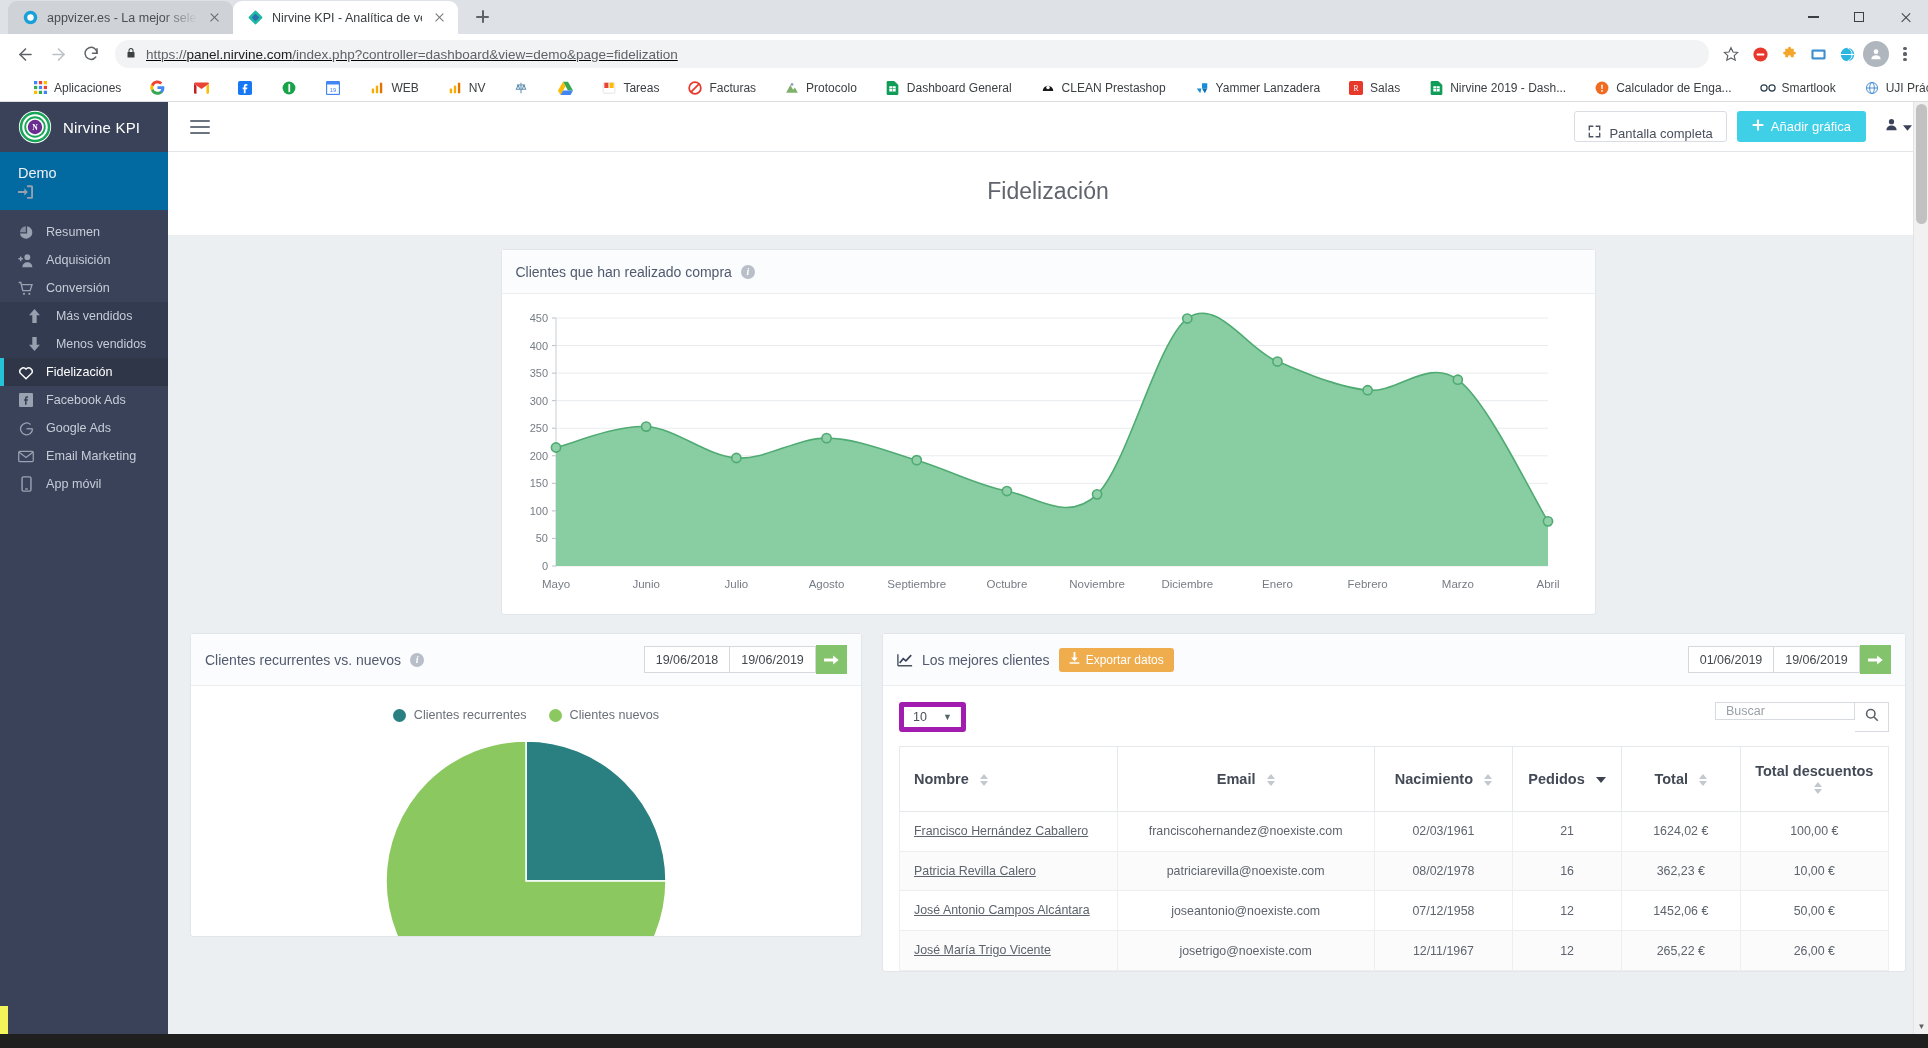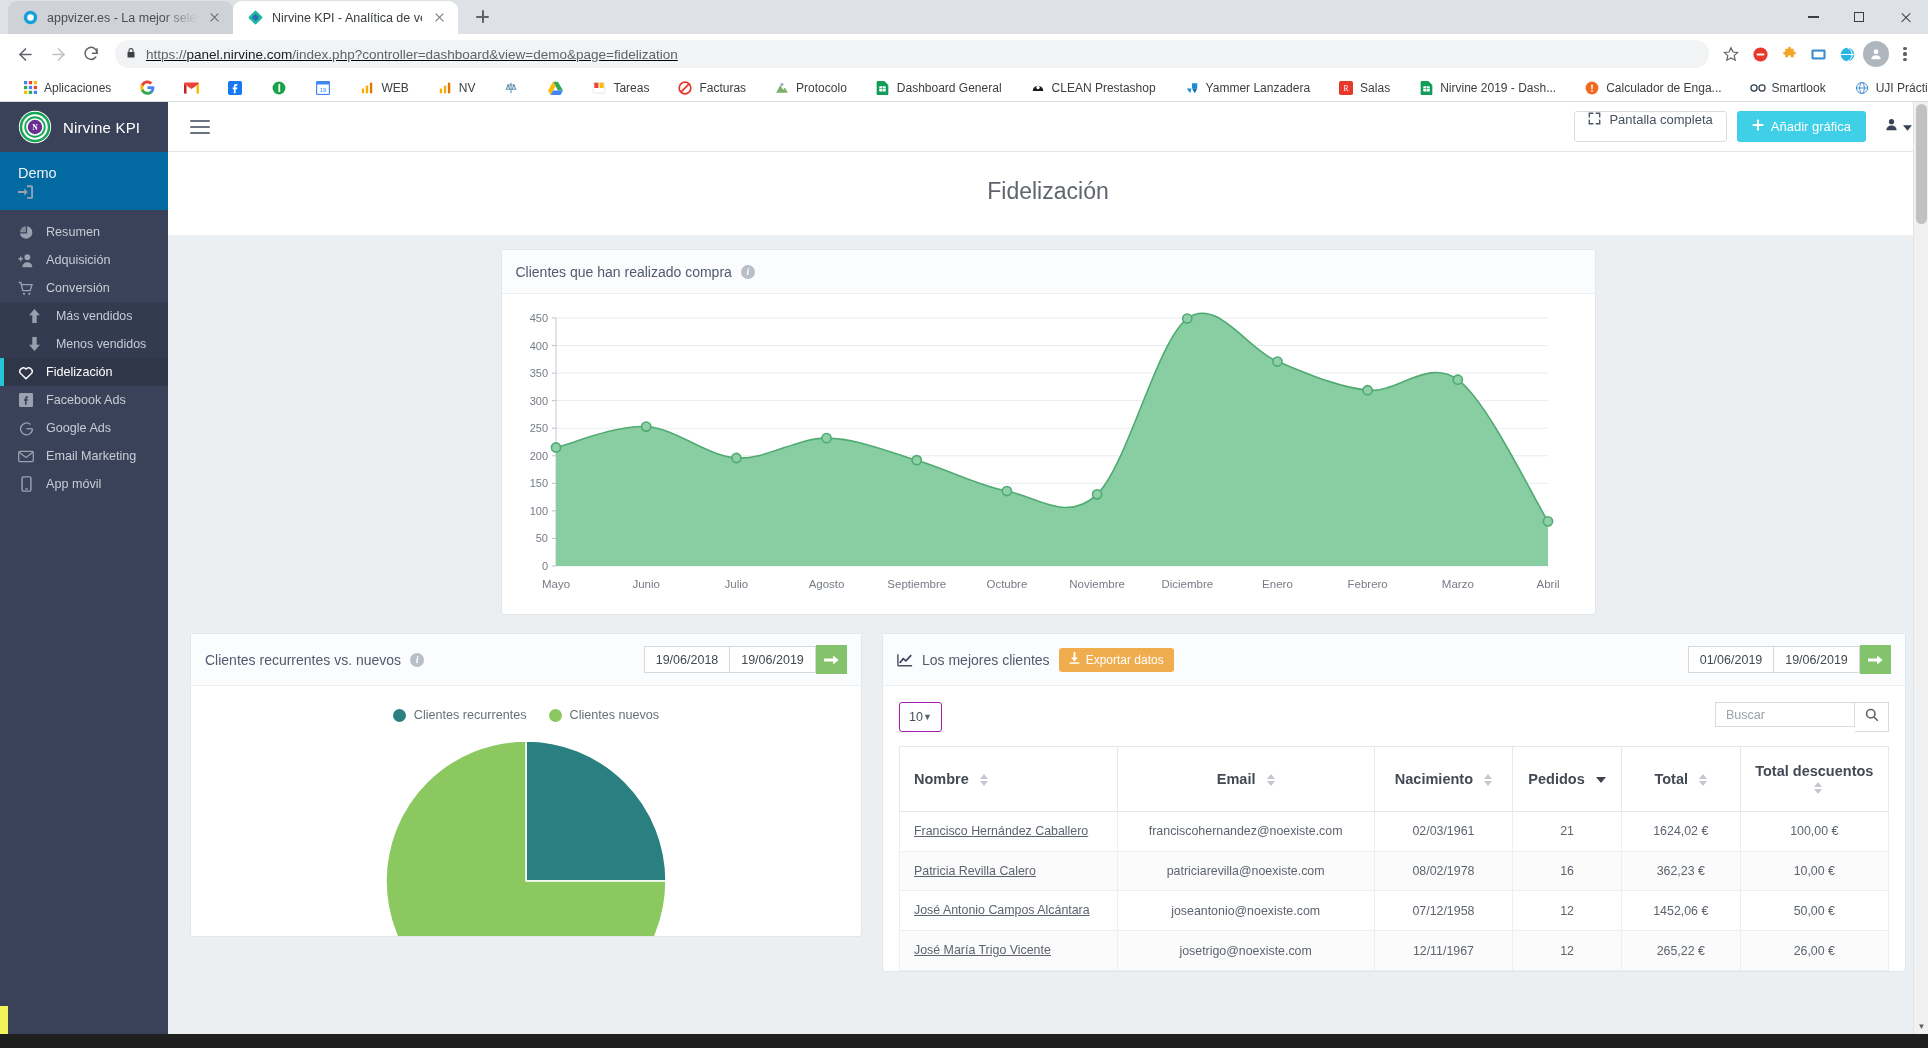--- a/index.html
+++ b/index.html
@@ -77,21 +77,21 @@
   .tb-icon { width:26px; height:26px; display:flex; align-items:center; justify-content:center; flex:0 0 26px; }
   .avatar-btn {
     width:26px; height:26px; border-radius:50%; background:#b0b6bd;
     display:flex; align-items:center; justify-content:center; flex:0 0 26px;
   }
   .menu-dots { width:26px; height:26px; display:flex; flex-direction:column; align-items:center; justify-content:center; gap:2.4px; flex:0 0 26px; }
   .menu-dots span { width:3.1px; height:3.1px; border-radius:50%; background:#5f6368; display:block; }
 
   .bookmarks {
     height: 28px; background:#ffffff; display:flex; align-items:center;
-    padding: 0 14px; gap: 12px; border-bottom:1px solid #dadce0; overflow:hidden;
+    padding: 0 24px; gap: 12px; border-bottom:1px solid #dadce0; overflow:hidden;
   }
   .bm { display:flex; align-items:center; gap:6px; padding: 2px 8px; font-size:12px; color:#3c4043; white-space:nowrap; flex:0 0 auto; }
   .bm-ico { width:16px; height:16px; flex:0 0 16px; display:flex; align-items:center; justify-content:center; }
 
   
   .app { flex:1 1 auto; display:flex; overflow:hidden; background:#eceff1; position:relative; }
 
   
   .sidebar { width:168px; flex:0 0 168px; background:#3a4259; display:flex; flex-direction:column; }
   .brand {
@@ -123,21 +123,21 @@
   
   .content { flex:1 1 auto; display:flex; flex-direction:column; overflow:hidden; background:#eceff1; }
   .topbar {
     height:50px; background:#ffffff; display:flex; align-items:center;
     padding: 0 16px 0 22px; gap:10px; border-bottom:1px solid #e3e6e9;
   }
   .hamburger { width:20px; display:flex; flex-direction:column; gap:4px; }
   .hamburger i { display:block; height:2px; background:#6b7280; border-radius:1px; }
   .topbar-spacer { flex:1 1 auto; }
   .btn-outline {
-    display:flex; align-items:flex-start; gap:8px; height:31px; padding: 0 13px;
+    display:flex; align-items:flex-end; gap:8px; height:31px; padding: 0 13px;
     border:1px solid #d9dde2; border-radius:3px; background:#fff;
     font-size:13px; color:#48505e;
   }
   .btn-primary {
     display:flex; align-items:center; gap:7px; height:31px; padding: 0 15px;
     border-radius:3px; background:#3fd0e8; color:#ffffff; font-size:13px;
   }
   .user-menu { display:flex; align-items:center; gap:4px; padding-left:8px; color:#4b5470; }
 
   .page-head {
@@ -190,27 +190,27 @@
   
   .pie-body { padding: 22px 0 0; display:flex; flex-direction:column; align-items:center; }
   .legend { display:flex; gap:22px; align-items:center; margin-bottom:14px; }
   .legend-item { display:flex; align-items:center; gap:8px; font-size:12.6px; color:#6a7078; }
   .legend-dot { width:13px; height:13px; border-radius:50%; }
 
   
   .table-wrap { padding: 16px 16px 0; }
   .table-tools { display:flex; align-items:center; margin-bottom:14px; }
   .len-select {
-    display:flex; align-items:center; height:30px; padding: 0 9px;
-    border:1px solid #a21caf; border-radius:3px; font-size:12.5px; color:#4a5059; background:#fff;
+    display:flex; align-items:center; gap:16px; height:30px; padding: 0 9px;
+    border:5px solid #a21caf; border-radius:3px; font-size:12.5px; color:#4a5059; background:#fff;
   }
   .caret-dn { font-size:9px; color:#566; }
   .search-box { margin-left:auto; display:flex; }
   .search-input {
-    width:140px; height:25px; border:1px solid #d7dbe0; background:#fff;
+    width:140px; height:18px; border:1px solid #d7dbe0; background:#fff;
     font-size:12.5px; color:#9aa1a9; display:flex; align-items:center; padding:0 10px;
   }
   .search-btn {
     width:34px; height:30px; border:1px solid #d7dbe0; border-left:none;
     background:#fff; display:flex; align-items:center; justify-content:center; color:#5b6269;
   }
   table.dt { width:100%; border-collapse:collapse; }
   table.dt th {
     border:1px solid #e6e9ec; padding: 16px 10px; font-size:14.5px; color:#434a56;
     font-weight:bold; text-align:center; vertical-align:middle; position:relative;

